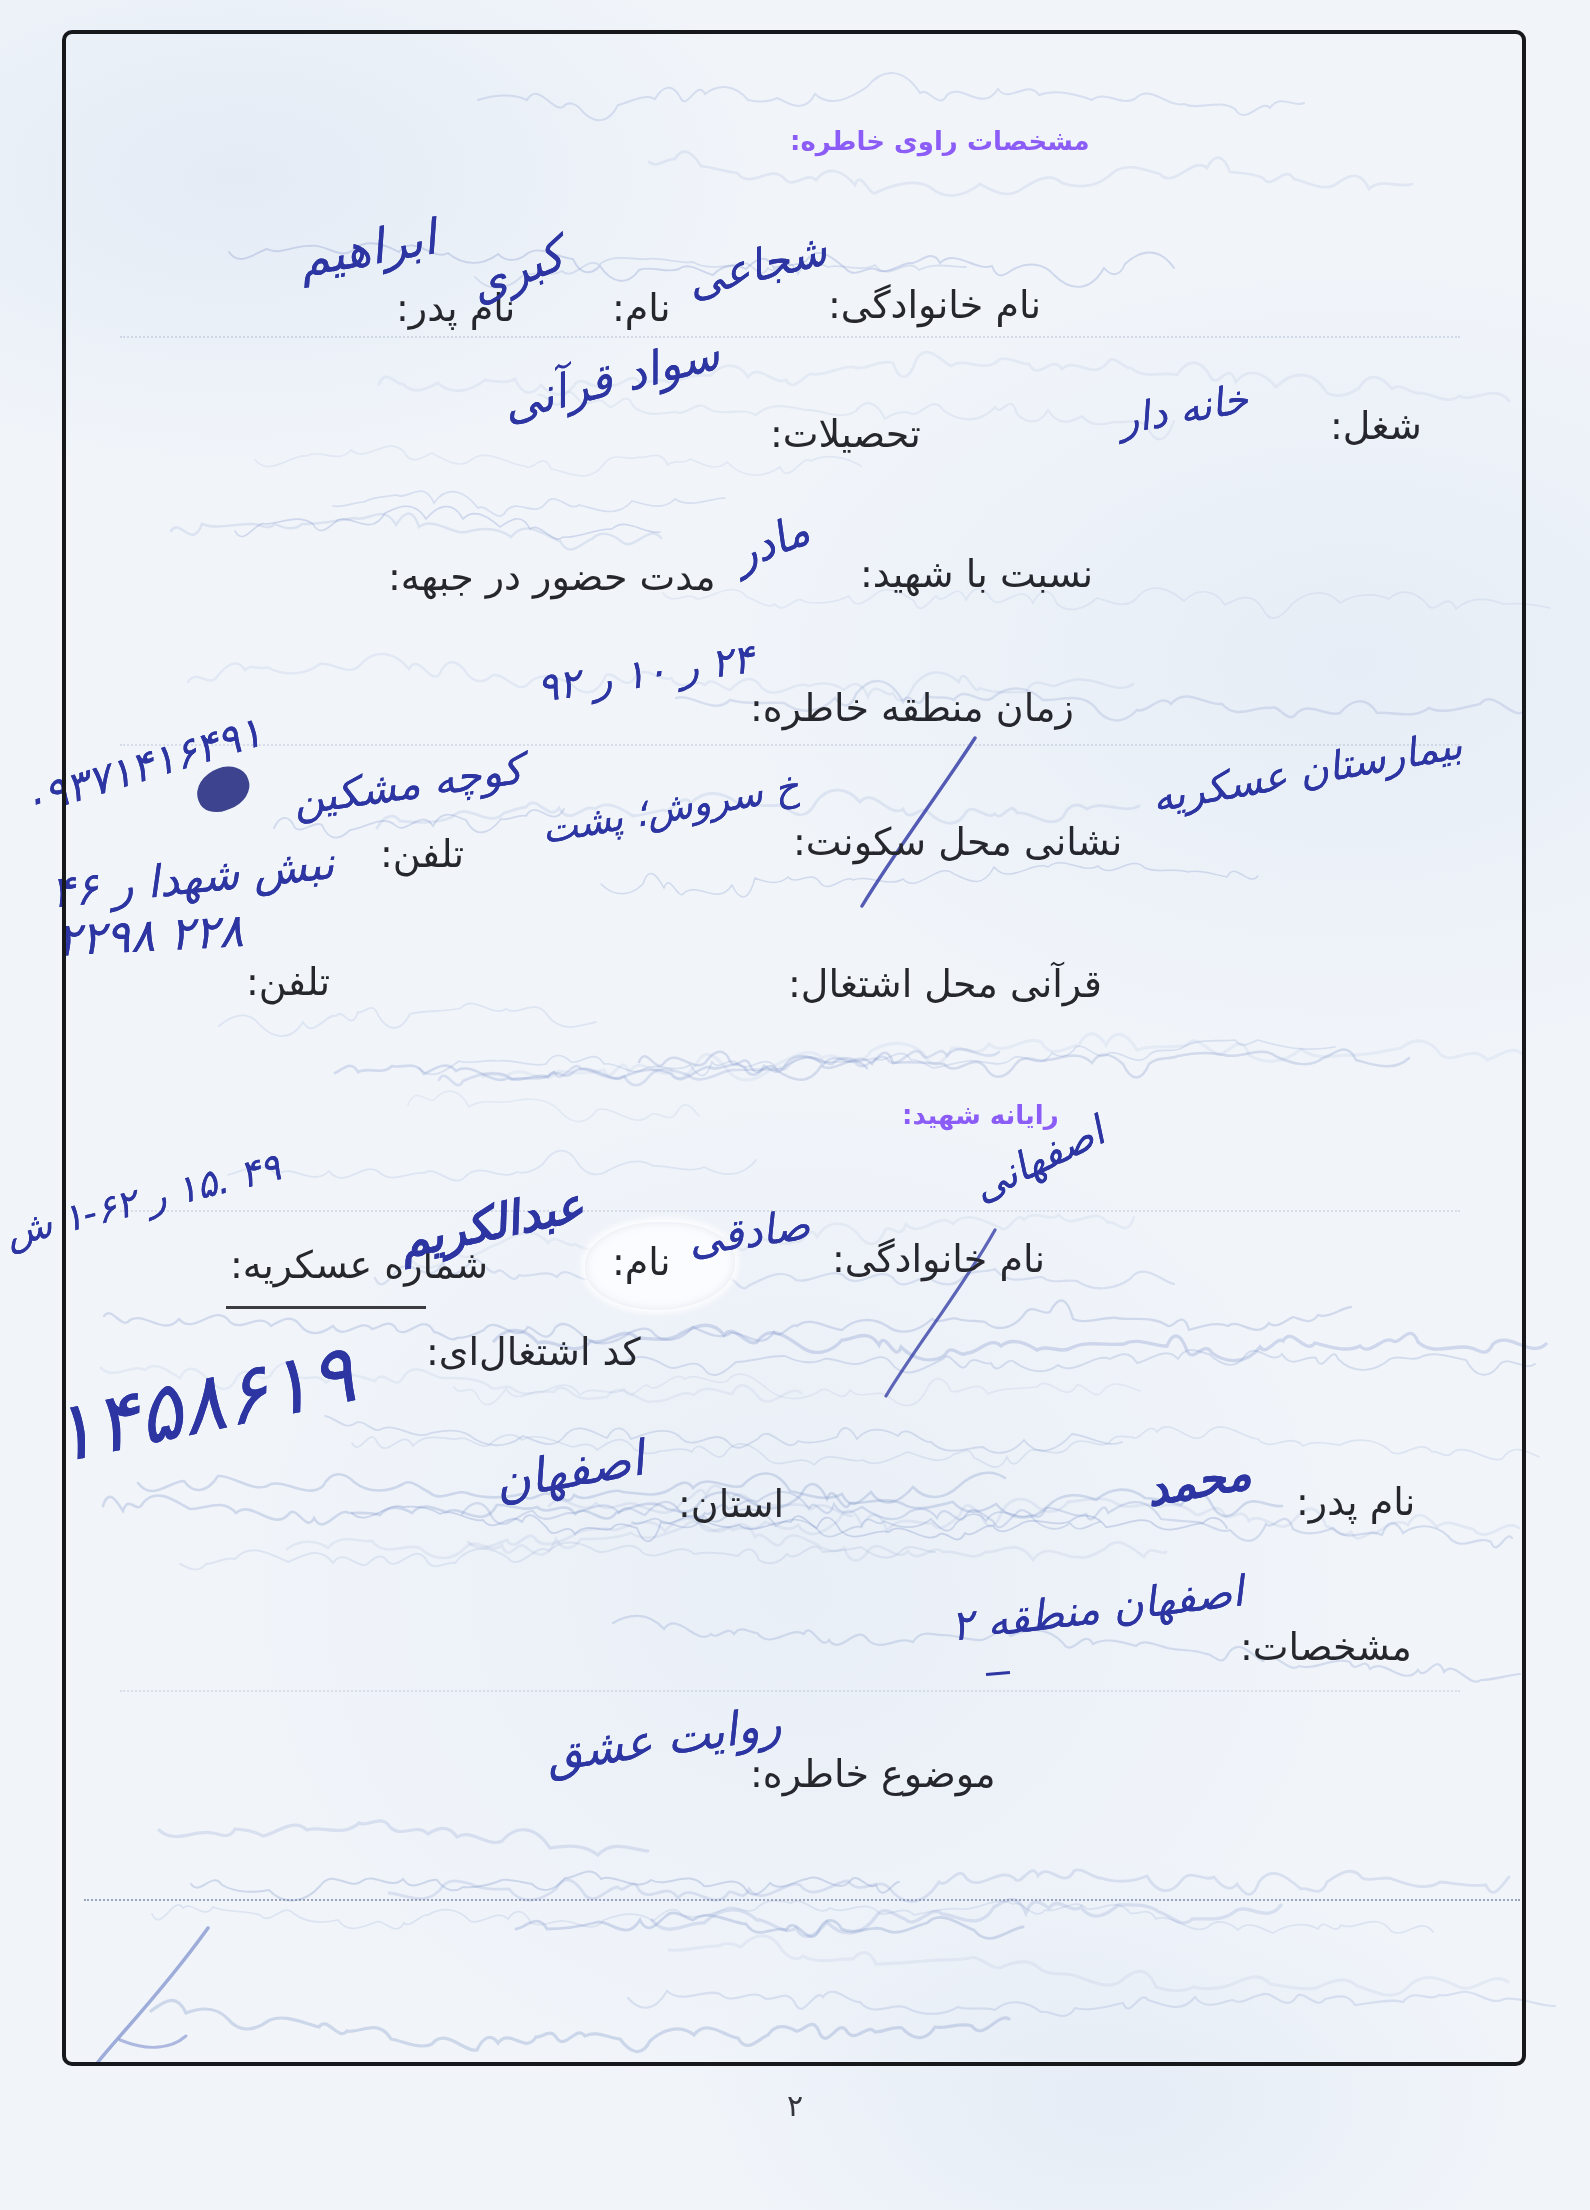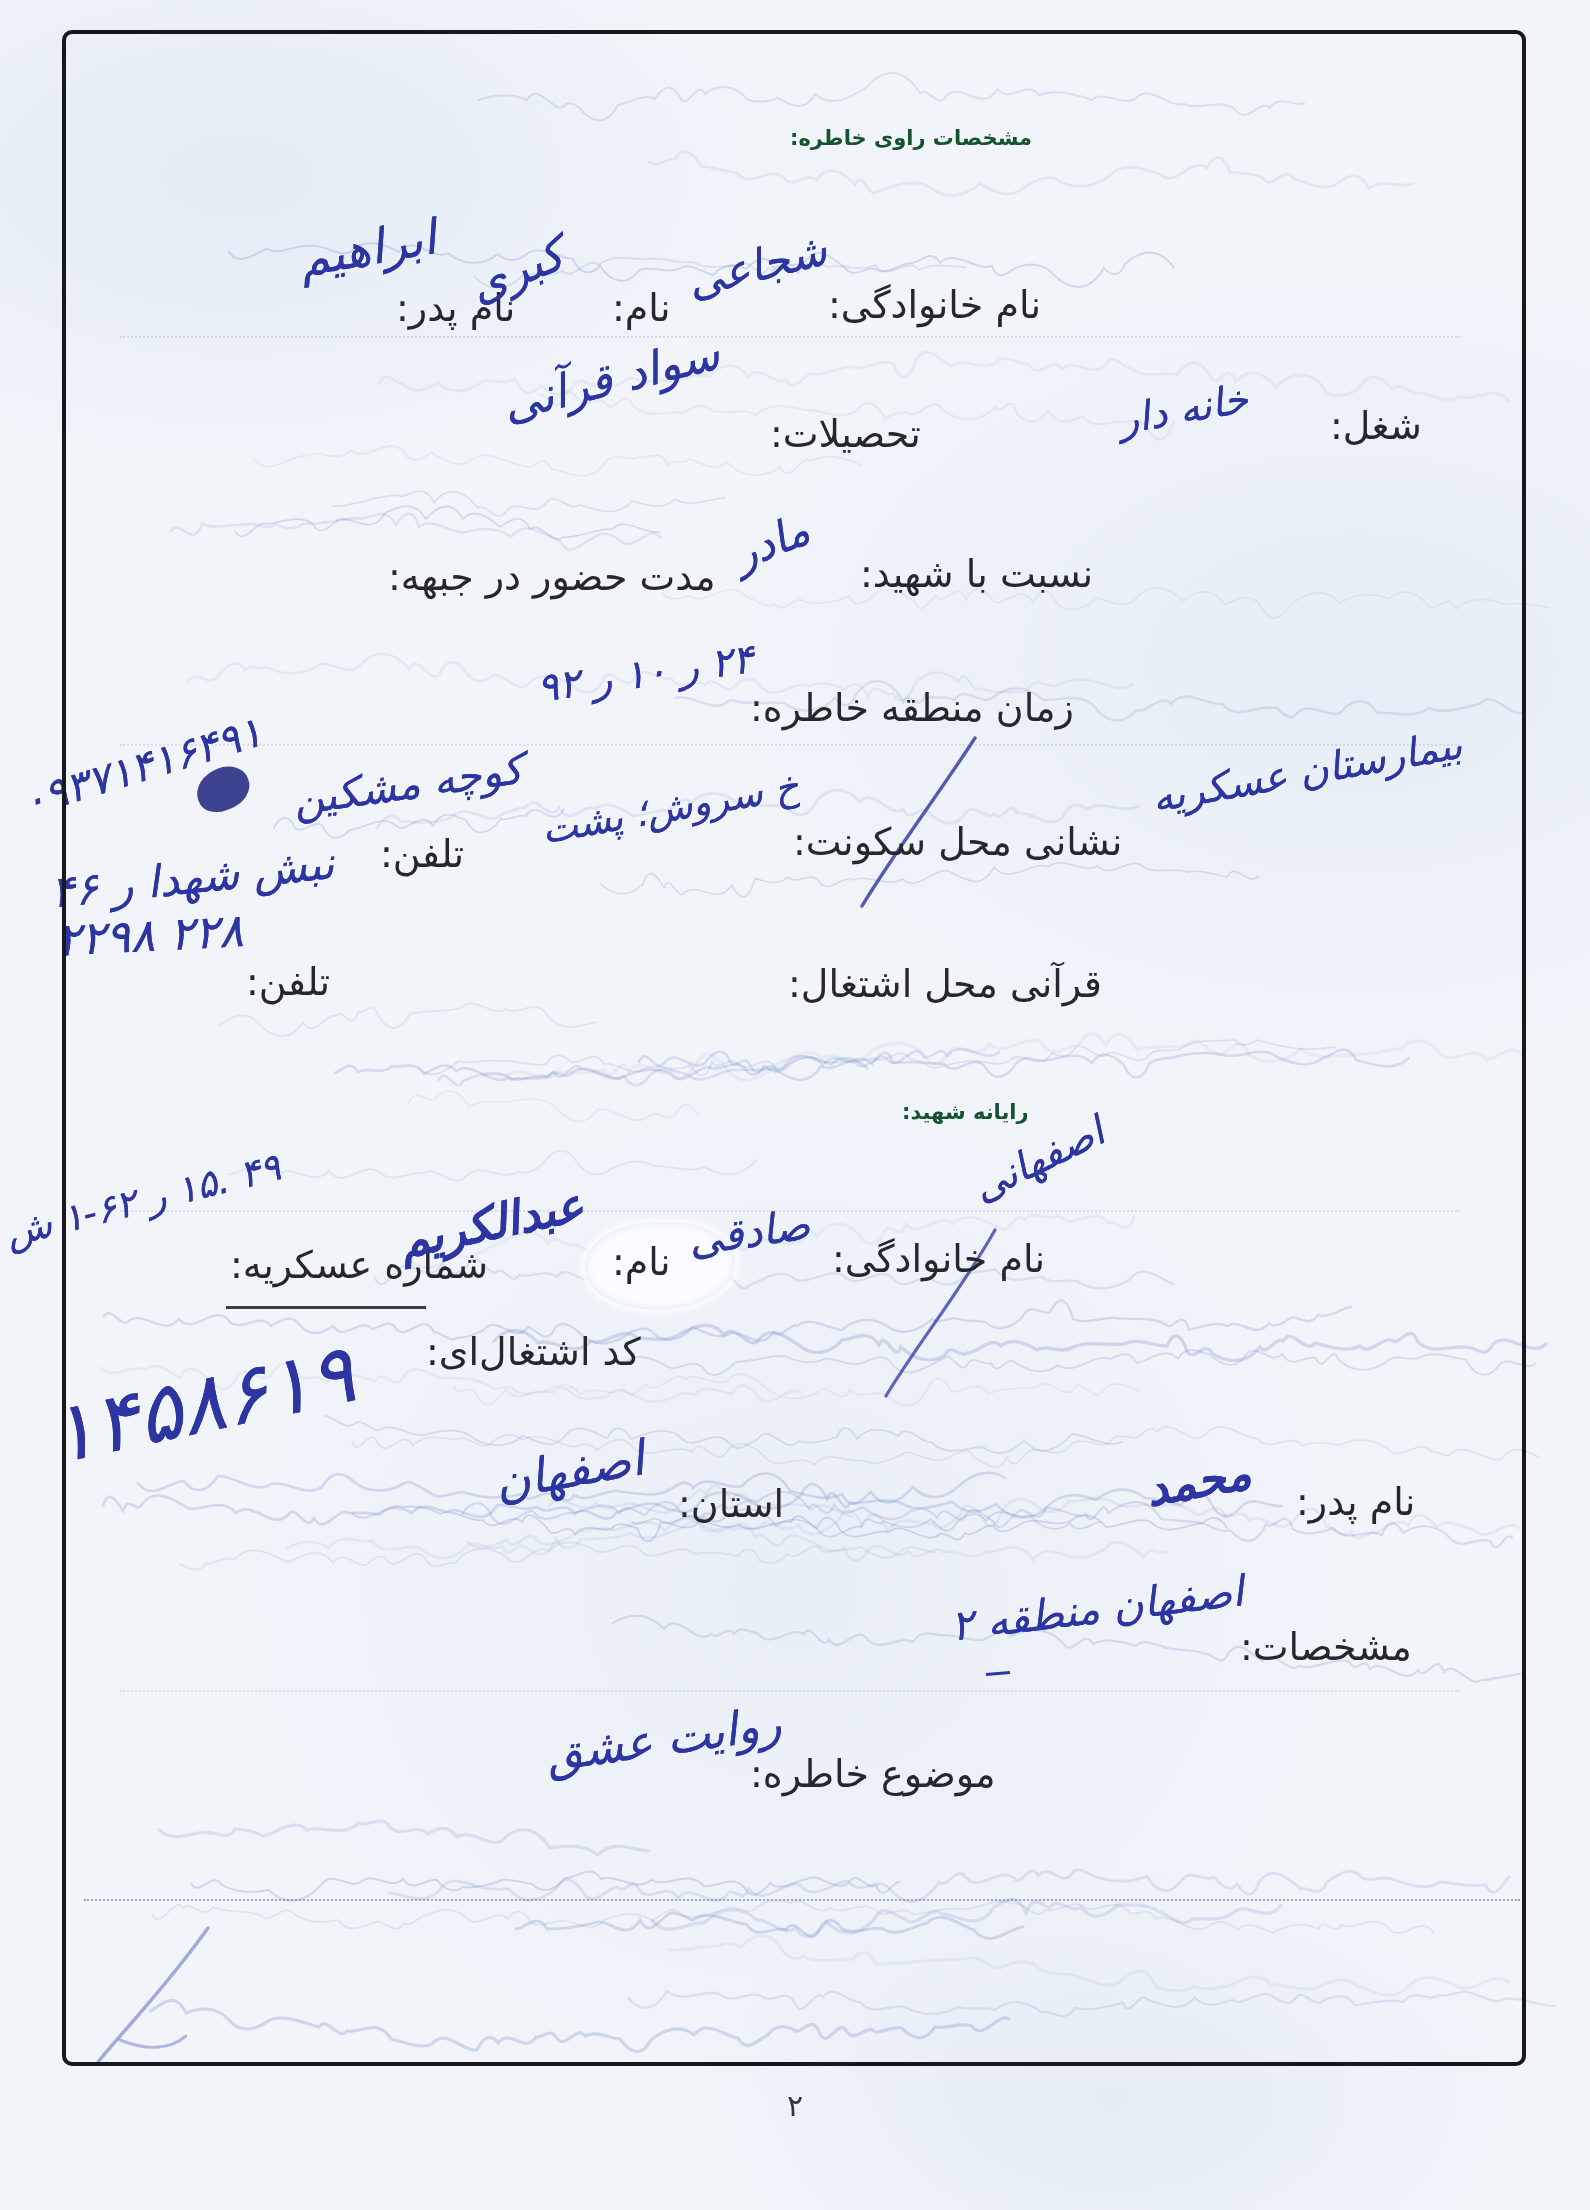--- a/index.html
+++ b/index.html
@@ -16,21 +16,21 @@
       #f1f5fa;
   }
   #bleed{position:absolute;inset:0;z-index:1;pointer-events:none}
   #frame{
     position:absolute;left:62px;top:30px;width:1464px;height:2036px;
     border:4px solid #17181c;border-radius:10px;z-index:6;pointer-events:none;
   }
   .lbl{
     position:absolute;white-space:nowrap;font-size:38px;color:#25272c;z-index:3;
   }
-  .hd{font-weight:bold;font-size:21px;color:#14532d;letter-spacing:.5px}
+  .hd{font-weight:bold;font-size:26px;color:#8b5cf6;letter-spacing:.5px}
   .hw{
     position:absolute;white-space:nowrap;font-style:italic;color:#2c35a2;z-index:4;
     text-shadow:0 0 .5px #2c35a2;
   }
   .ltr{direction:ltr;unicode-bidi:bidi-override}
   .rule{position:absolute;z-index:2}
   .deco{position:absolute;pointer-events:none}
 </style>
 </head>
 <body>

